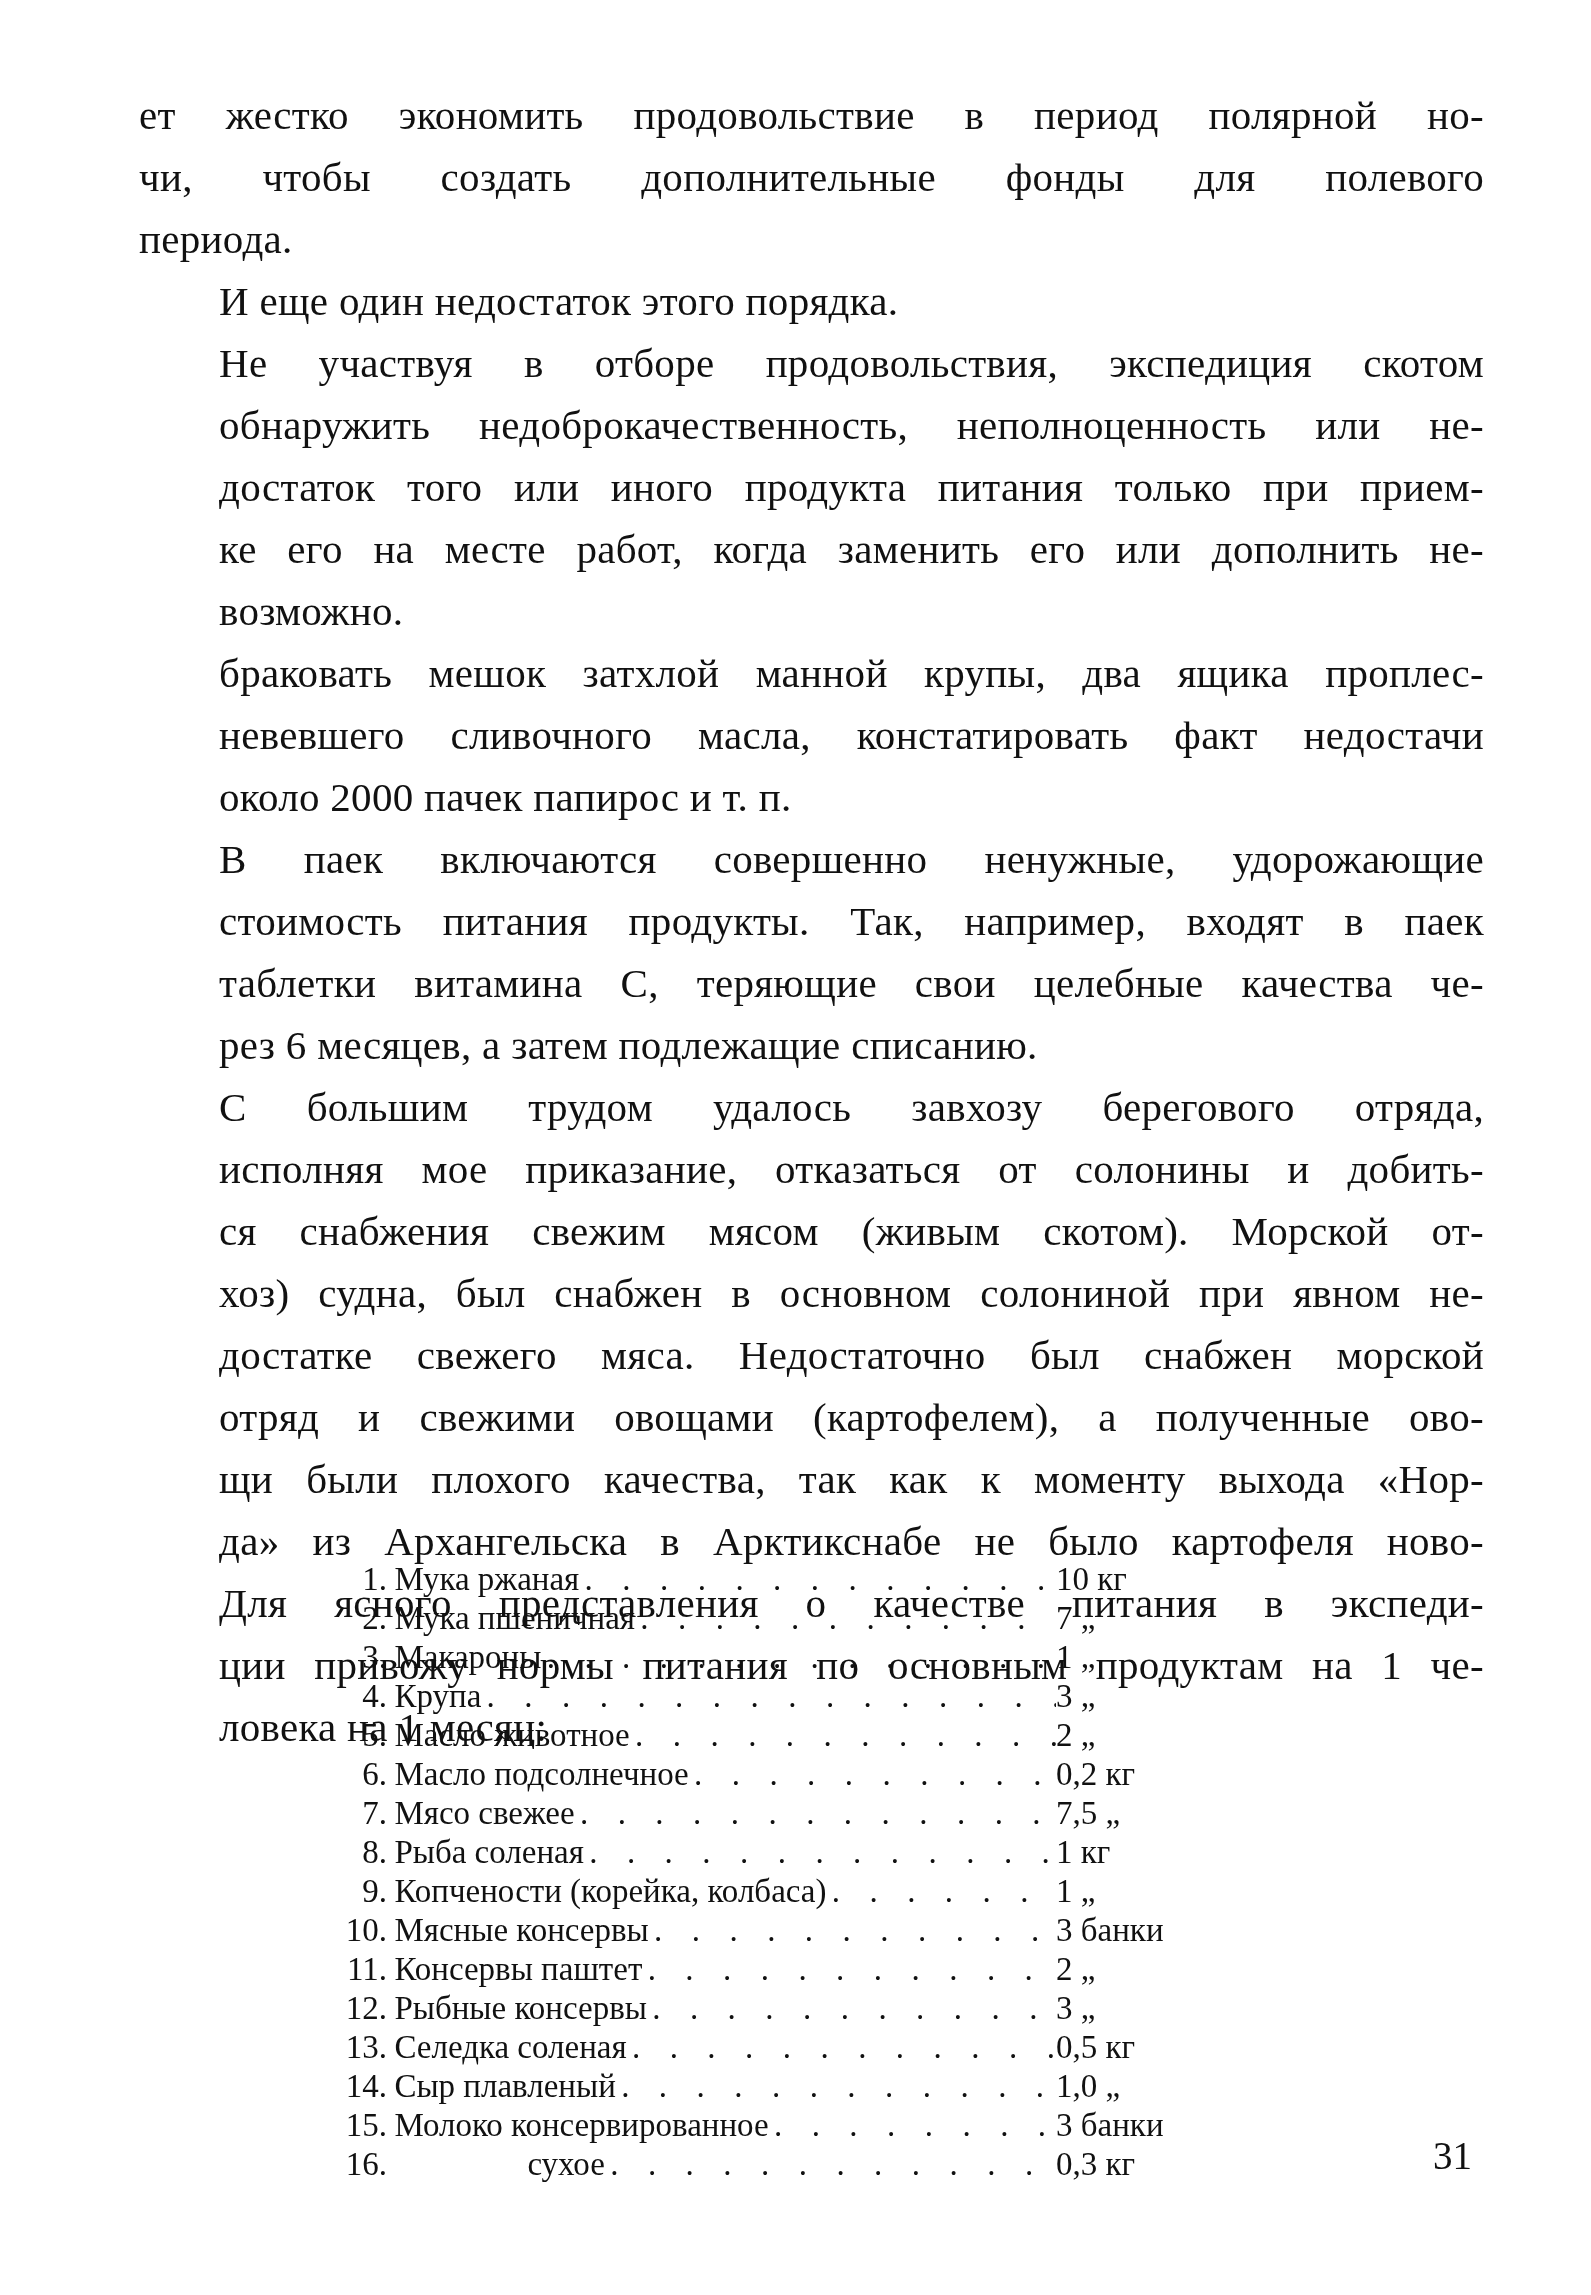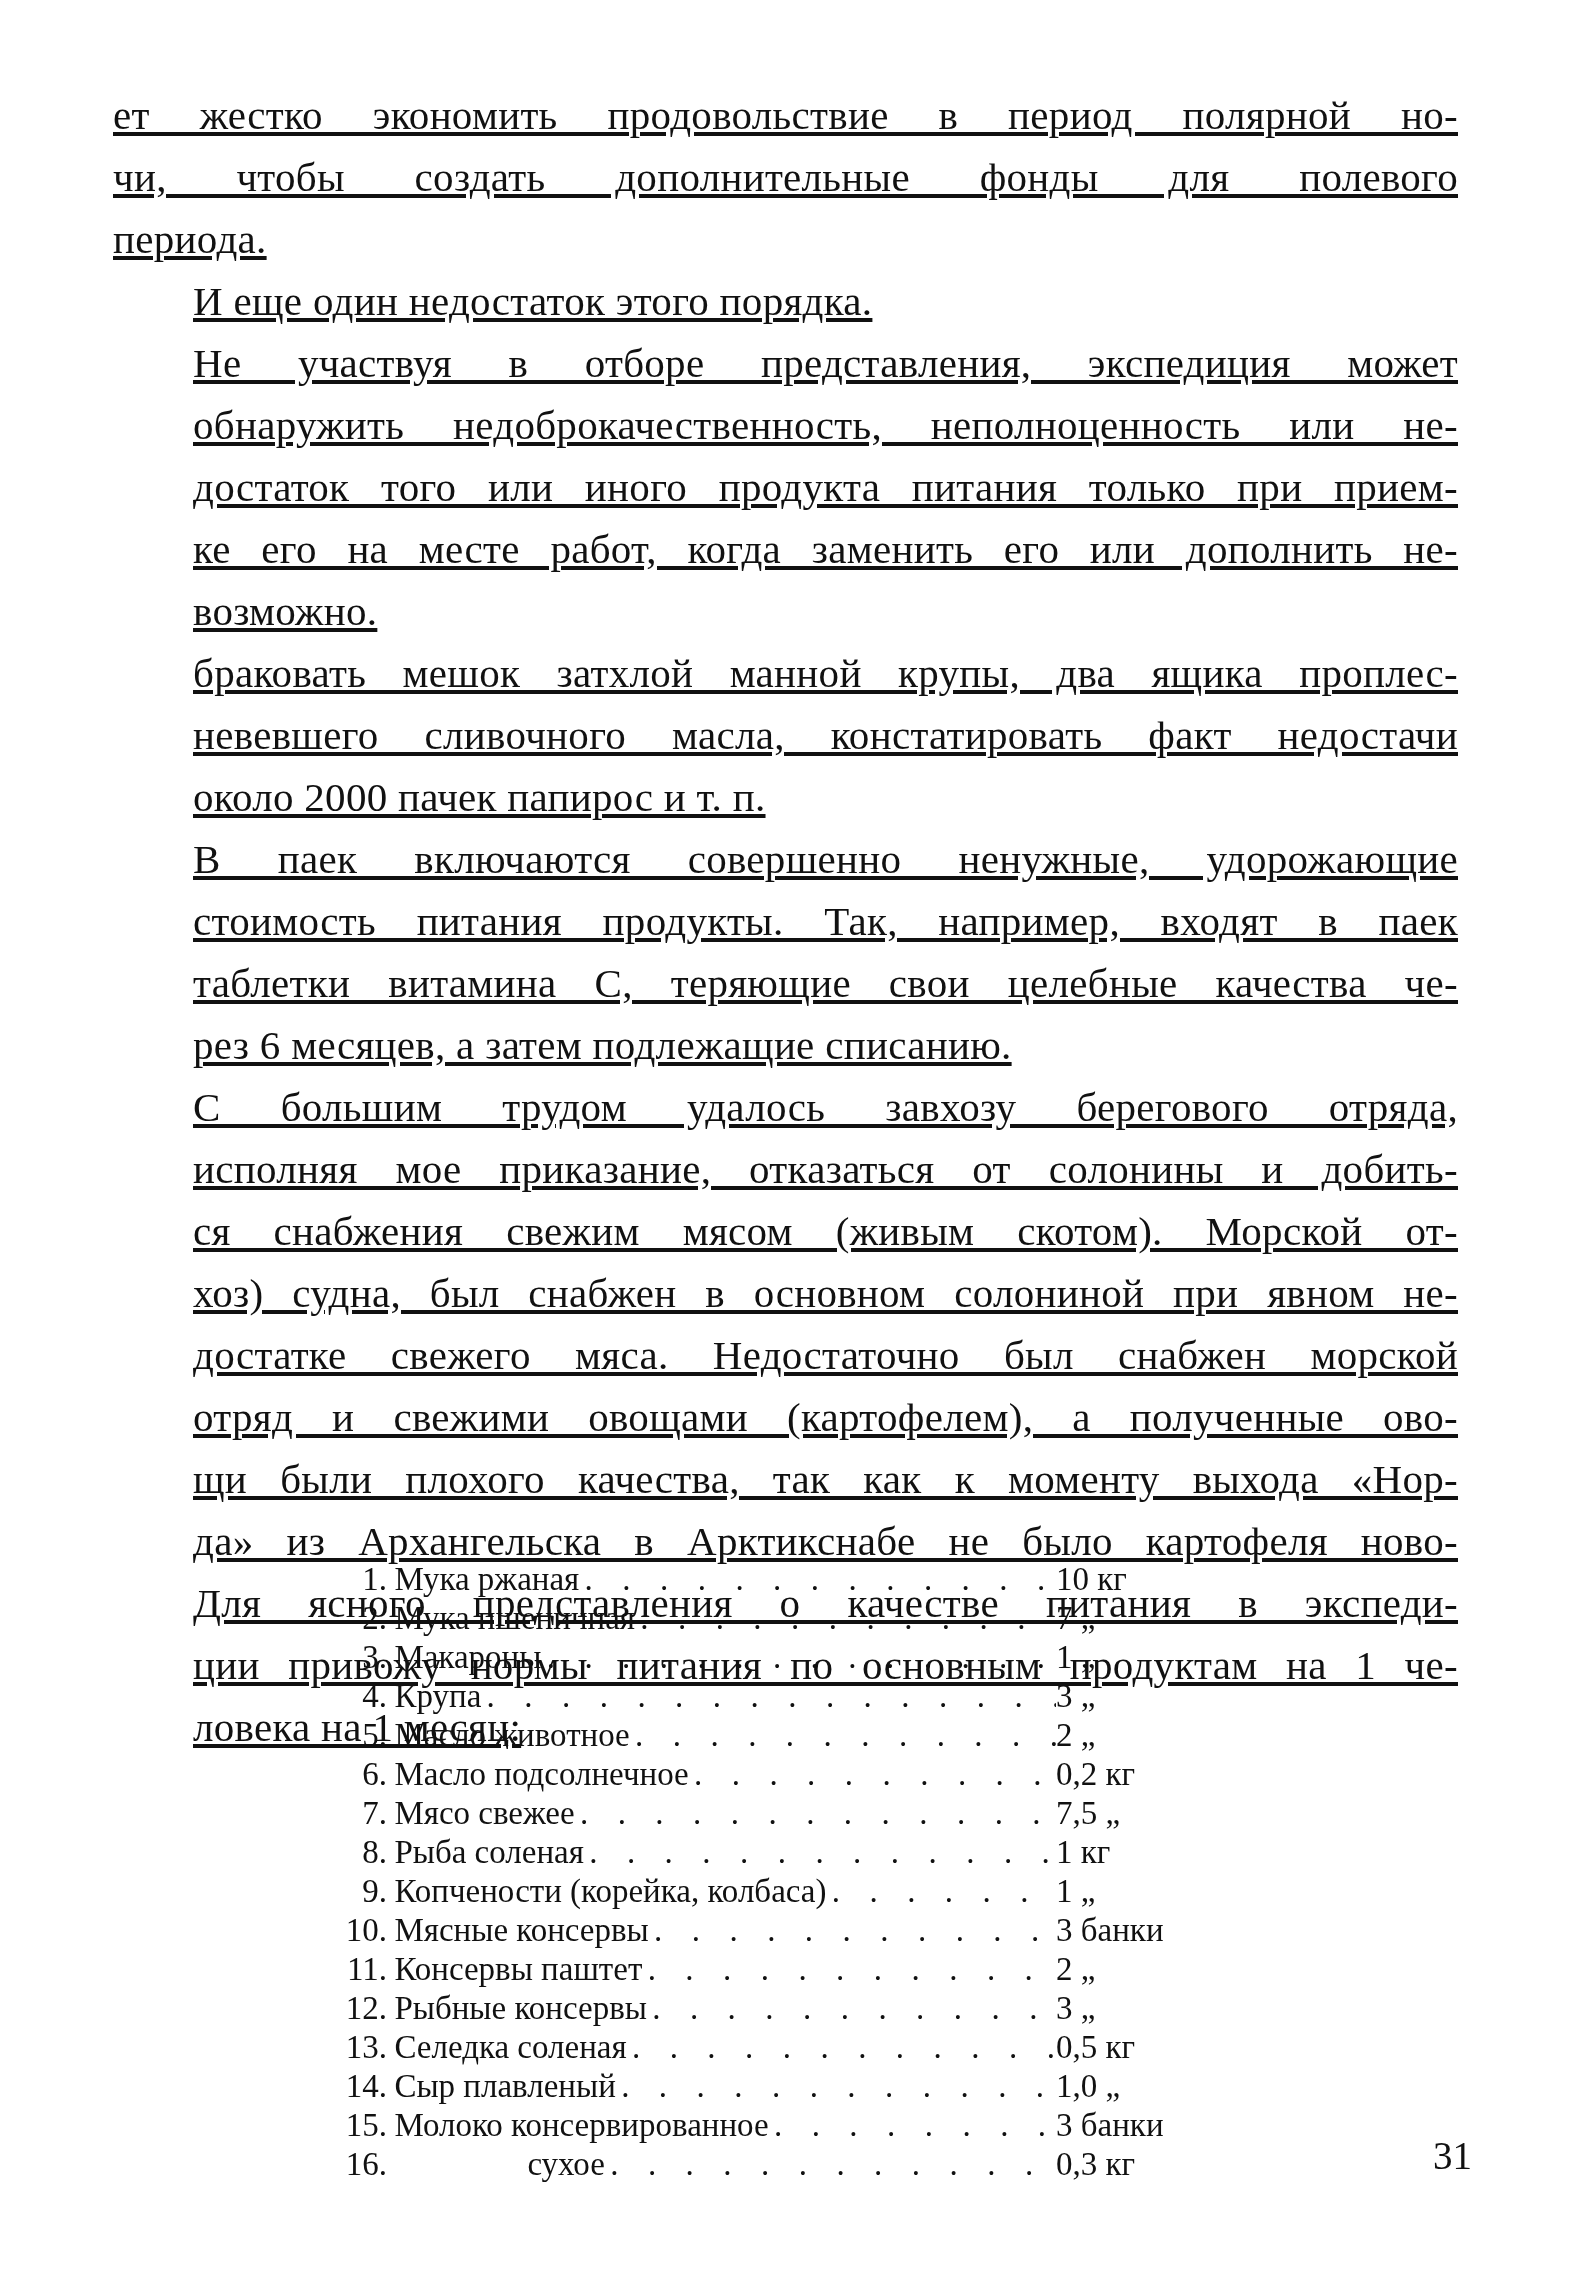--- a/index.html
+++ b/index.html
@@ -1,19 +1,19 @@
 <!DOCTYPE html>
 <html style="font-size:8.5px"><head>
 <meta charset="utf-8">
 <style>
   html, body { margin: 0; padding: 0; background: #ffffff; }
   body { width: 1592px; height: 2295px; position: relative; overflow: hidden;
          font-family: "Liberation Serif", "DejaVu Serif", serif; color: #111111; }
   .page { position: absolute; left: 0; top: 0; width: 1592px; height: 2295px; }
-  .text-block { position: absolute; left: 113px; top: 84px; width: 1345px; text-decoration: underline; }
+  .text-block { position: absolute; left: 139px; top: 84px; width: 1345px; }
   .para { margin: 0; font-size: 41px; line-height: 62px; text-align: justify;
           text-align-last: left; letter-spacing: 0.3px; font-stretch: condensed; }
   .para.indent { text-indent: 80px; }
   .para .line { display: block; text-align: justify; text-align-last: justify; white-space: nowrap; }
   .para .line.last { text-align-last: left; }
   .list { position: absolute; left: 313px; top: 1560px; width: 902px;
           font-size: 33px; line-height: 39px; }
   .row { display: flex; align-items: baseline; height: 39px; }
   .num { width: 74px; text-align: right; padding-right: 7.4px; flex: none; }
   .name { flex: none; white-space: nowrap; }
@@ -30,21 +30,21 @@
   <div class="text-block" id="text-block">
       <p class="para">
         <span class="line">ет жестко экономить продовольствие в период полярной но-</span>
         <span class="line">чи, чтобы создать дополнительные фонды для полевого</span>
         <span class="line last">периода.</span>
       </p>
       <p class="para indent">
         <span class="line last">И еще один недостаток этого порядка.</span>
       </p>
       <p class="para indent">
-        <span class="line">Не участвуя в отборе представления, экспедиция может</span>
+        <span class="line">Не участвуя в отборе продовольствия, экспедиция скотом</span>
         <span class="line">обнаружить недоброкачественность, неполноценность или не-</span>
         <span class="line">достаток того или иного продукта питания только при прием-</span>
         <span class="line">ке его на месте работ, когда заменить его или дополнить не-</span>
         <span class="line last">возможно.</span>
       </p>
       <p class="para indent">
         <span class="line">браковать мешок затхлой манной крупы, два ящика проплес-</span>
         <span class="line">невевшего сливочного масла, констатировать факт недостачи</span>
         <span class="line last">около 2000 пачек папирос и т. п.</span>
       </p>

